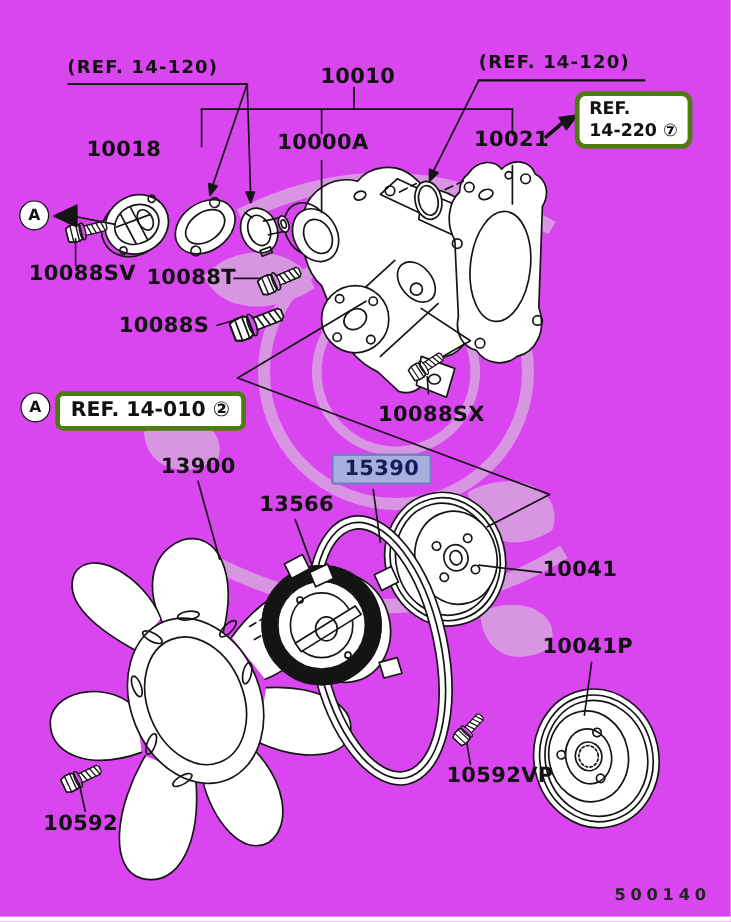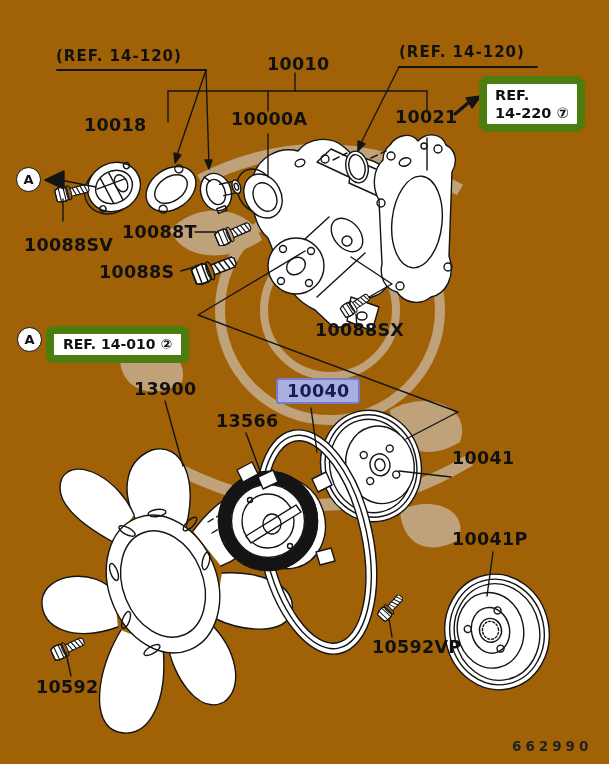--- a/index.html
+++ b/index.html
@@ -1,26 +1,26 @@
 <!DOCTYPE html>
 <html><head>
 <meta charset="utf-8">
 <style>
   html,body{margin:0;padding:0;background:#fff;}
-  #stage{position:relative;width:609px;height:764px;background:#a16207;overflow:hidden;
+  #stage{position:relative;width:609px;height:764px;background:#d946ef;overflow:hidden;
          font-family:"DejaVu Sans",sans-serif;}
   #art{position:absolute;left:0;top:0;}
   .plabel{position:absolute;font:700 17.5px "DejaVu Sans",sans-serif;color:#111;
           white-space:nowrap;letter-spacing:.3px;}
   .reflabel{position:absolute;font:700 15px "DejaVu Sans",sans-serif;color:#111;
             white-space:nowrap;letter-spacing:1px;}
-  .refbox{position:absolute;border:8px solid #4d7c0f;border-radius:9px;background:#fff;
+  .refbox{position:absolute;border:4px solid #4d7c0f;border-radius:9px;background:#fff;
           font:700 14.5px "DejaVu Sans",sans-serif;color:#111;padding:2px 8px;
           line-height:1.25;white-space:nowrap;}
-  .refbox.oneline{border-radius:7px;font-size:14px;padding:1px 9px;line-height:1.35;}
+  .refbox.oneline{border-radius:7px;font-size:17px;padding:1px 9px;line-height:1.35;}
   .amarker{position:absolute;width:23px;height:23px;border:1.7px solid #111;border-radius:50%;
            background:#fff;font:700 13px "DejaVu Sans",sans-serif;color:#111;
            display:flex;align-items:center;justify-content:center;}
   .hl{position:absolute;background:#a9aee0;border:2px solid #777dc4;border-radius:3px;
       color:#161c55;font:700 17.5px "DejaVu Sans",sans-serif;padding:1px 9px;
       white-space:nowrap;letter-spacing:.3px;}
   .footer-code{position:absolute;font:700 13.5px "DejaVu Sans",sans-serif;color:#222;
                letter-spacing:4px;white-space:nowrap;}
 </style>
 </head>
@@ -267,44 +267,44 @@
     <div>REF.</div>
     <div>14-220 ⑦</div>
   </div>
 
   <div class="plabel" style="left:267px;top:54px">10010</div>
 
   <div class="plabel" style="left:231px;top:109px">10000A</div>
 
   <div class="plabel" style="left:395px;top:107px">10021</div>
 
-  <div class="plabel" style="left:84px;top:115px">10018</div>
+  <div class="plabel" style="left:72px;top:115px">10018</div>
 
   <div class="amarker" style="left:16px;top:167px">A</div>
 
-  <div class="plabel" style="left:24px;top:235px">10088SV</div>
+  <div class="plabel" style="left:24px;top:218px">10088SV</div>
 
   <div class="plabel" style="left:122px;top:222px">10088T</div>
 
   <div class="plabel" style="left:99px;top:262px">10088S</div>
 
   <div class="amarker" style="left:17px;top:327px">A</div>
 
   <div class="refbox oneline" style="left:46px;top:326px">REF. 14-010 ②</div>
 
-  <div class="plabel" style="left:315px;top:320px">10088SX</div>
+  <div class="plabel" style="left:315px;top:336px">10088SX</div>
 
   <div class="plabel" style="left:134px;top:379px">13900</div>
 
-  <div class="hl" style="left:276px;top:378px">10040</div>
+  <div class="hl" style="left:276px;top:378px">15390</div>
 
   <div class="plabel" style="left:216px;top:411px">13566</div>
 
-  <div class="plabel" style="left:452px;top:448px">10041</div>
+  <div class="plabel" style="left:452px;top:465px">10041</div>
 
   <div class="plabel" style="left:452px;top:529px">10041P</div>
 
   <div class="plabel" style="left:372px;top:637px">10592VP</div>
 
   <div class="plabel" style="left:36px;top:677px">10592</div>
 
-  <div class="footer-code" style="left:512px;top:738px">662990</div>
+  <div class="footer-code" style="left:512px;top:738px">500140</div>
 </div>
 
 </body></html>

